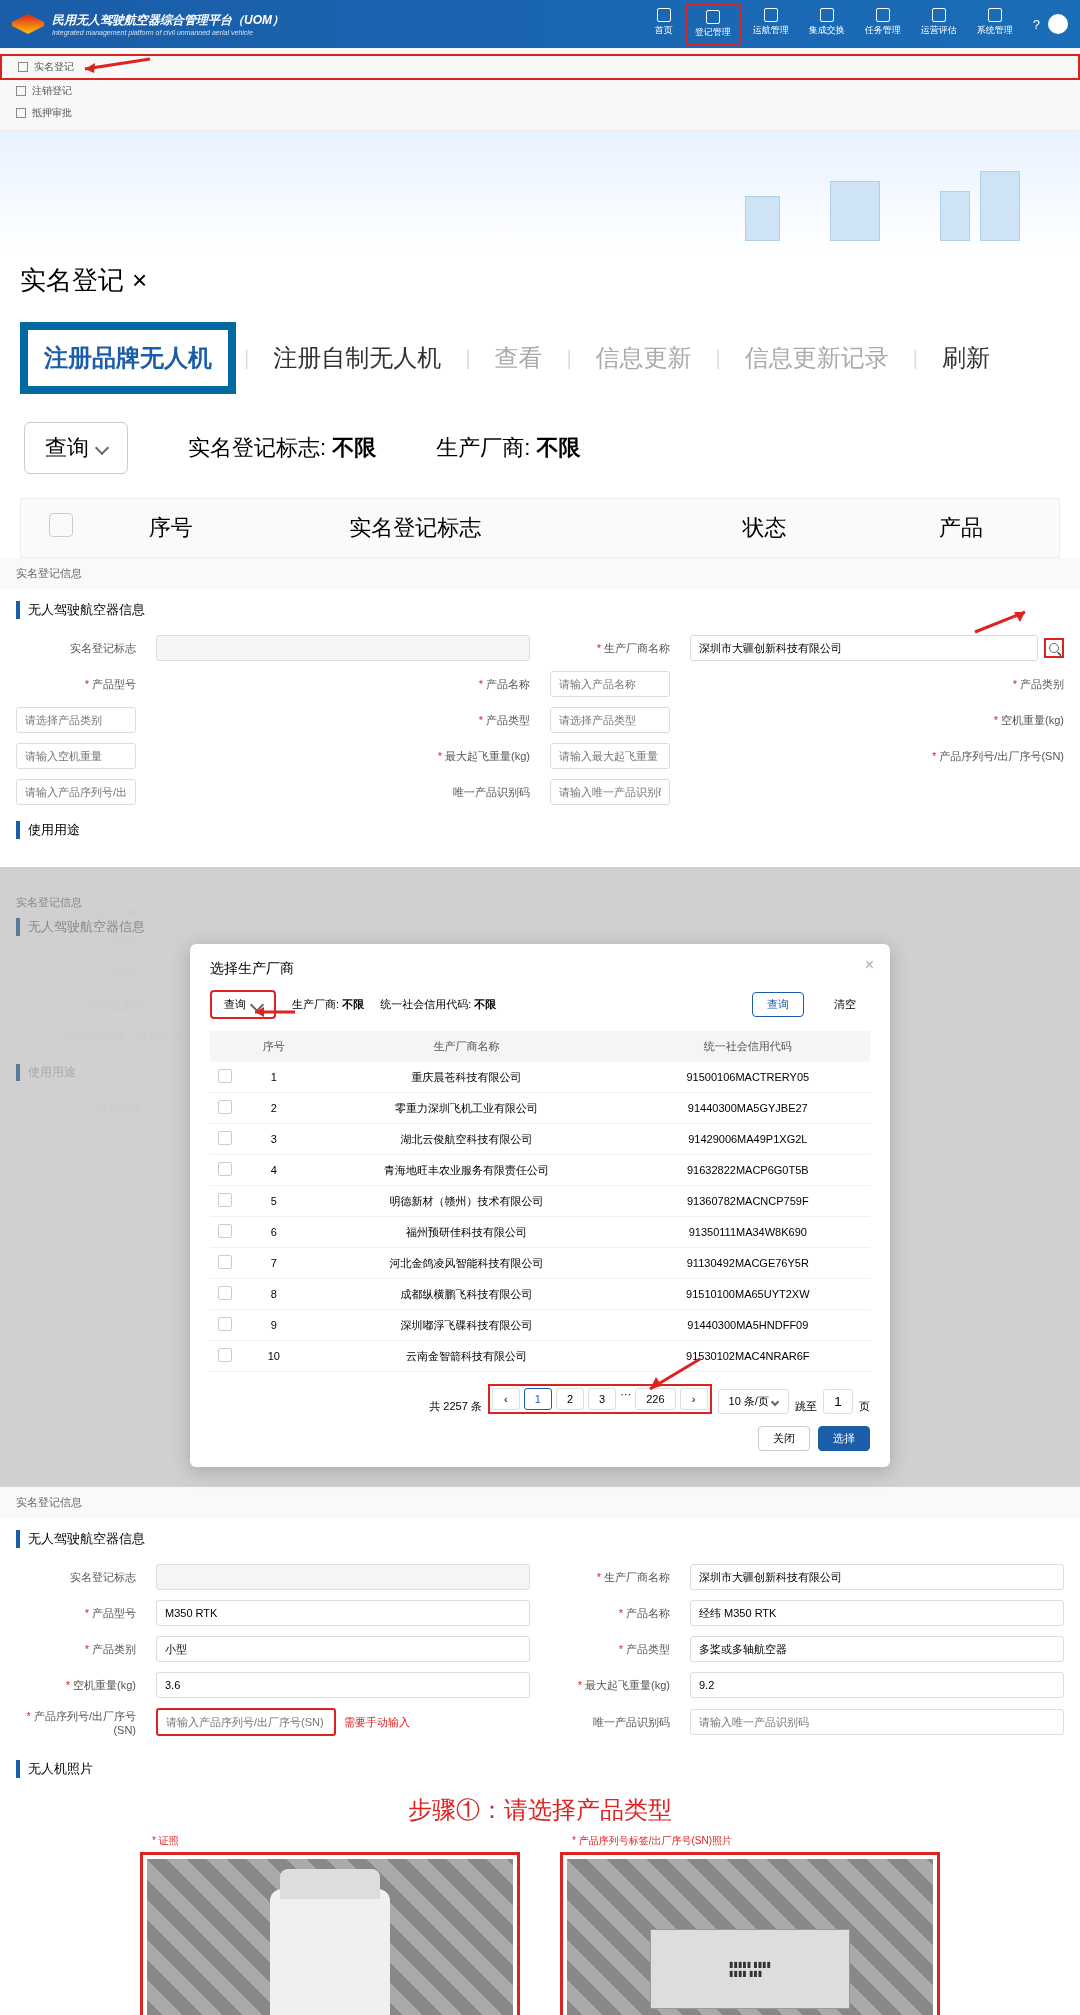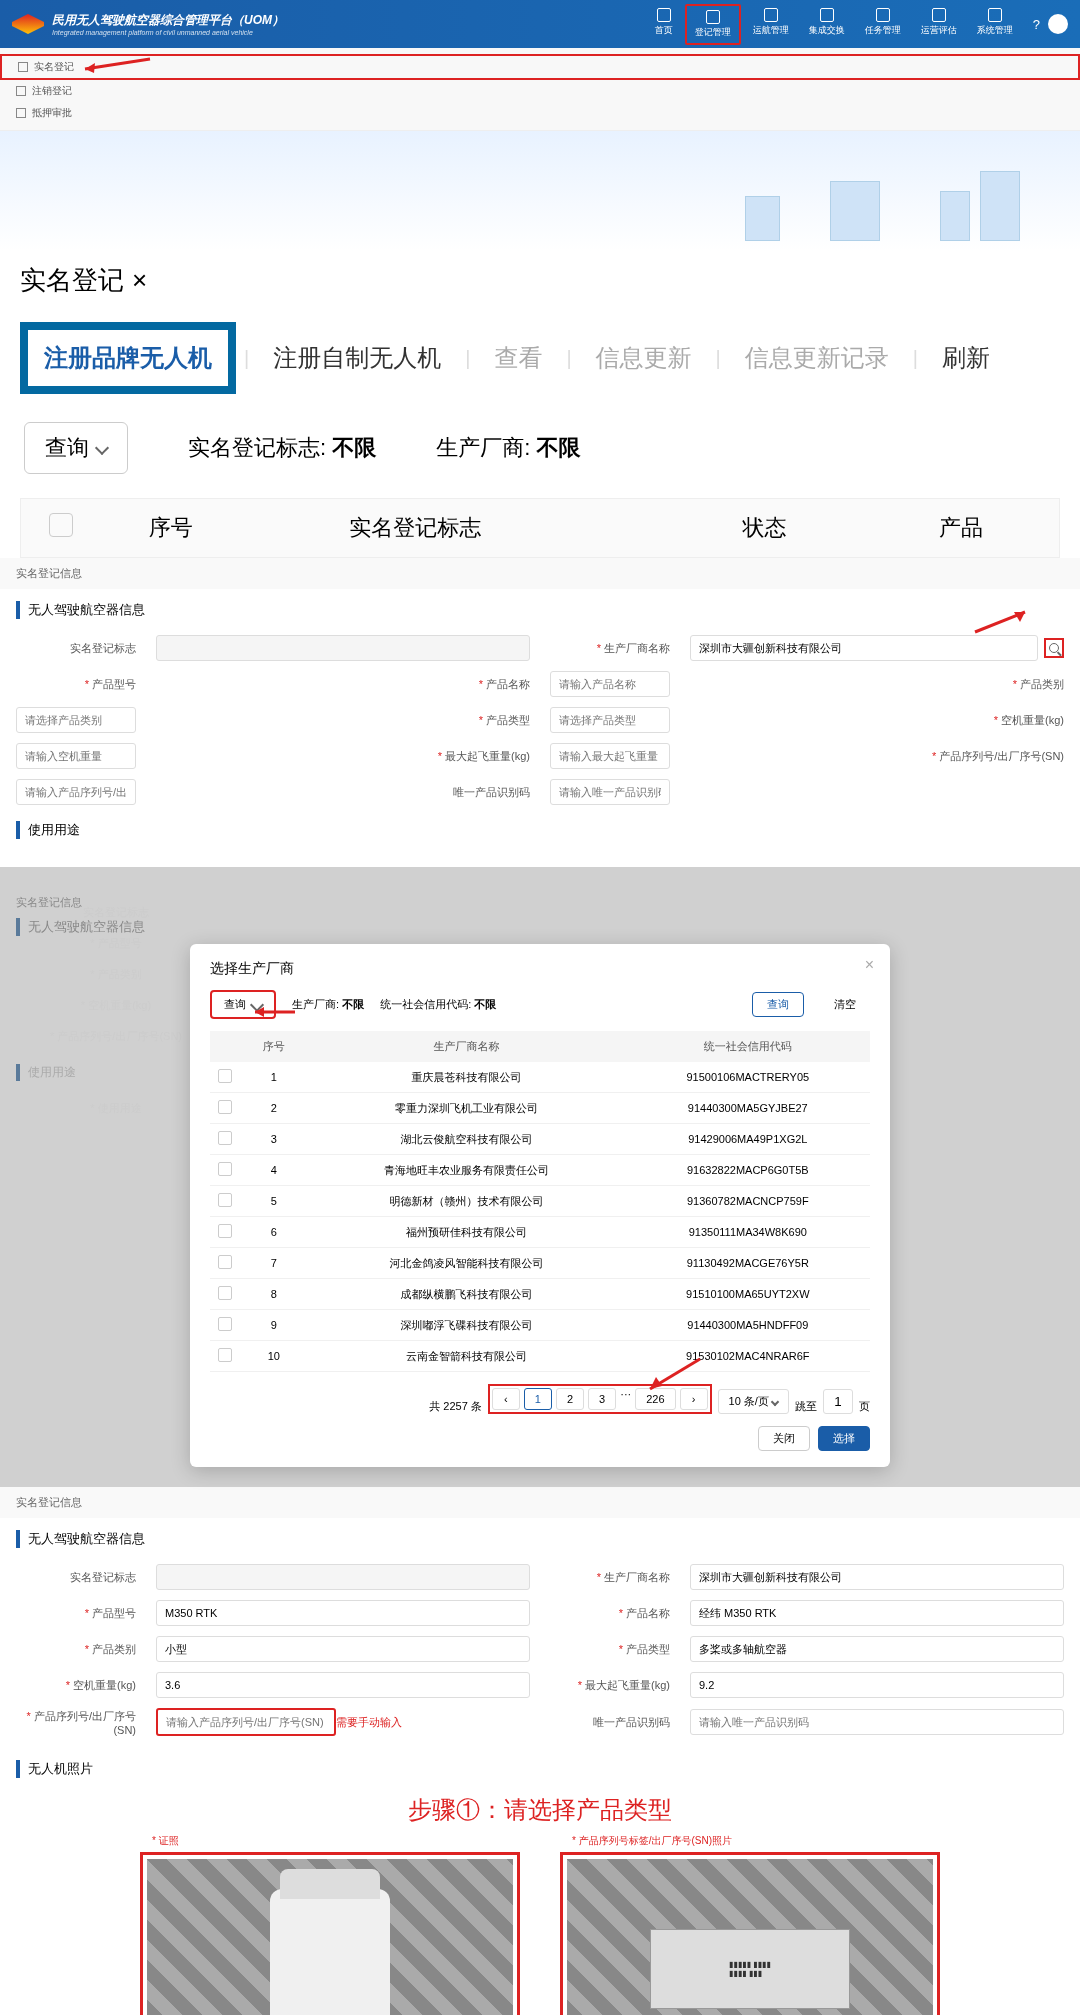--- a/index.html
+++ b/index.html
@@ -83,21 +83,21 @@
 .modal-table td { padding: 7px; text-align: center; border-bottom: 1px solid #f0f0f0; }
 .mcheck { width: 14px; height: 14px; border: 1px solid #ccc; border-radius: 2px; display: inline-block; }
 .pagination { display: flex; align-items: flex-end; gap: 6px; justify-content: flex-end; margin-top: 12px; font-size: 11px; }
 .page-box { border: 1px solid #ddd; border-radius: 3px; padding: 4px 10px; min-width: 28px; text-align: center; cursor: pointer; }
 .page-box.active { border-color: #1a5da8; color: #1a5da8; }
 .page-group { display: flex; gap: 4px; border: 2px solid #d22; padding: 2px; }
 .modal-footer { display: flex; justify-content: flex-end; gap: 8px; margin-top: 12px; }
 
 
 .sn-input { border: 2px solid #d22 !important; }
-.red-note { color: #d22; font-size: 11px; margin-left: 0; }
+.red-note { color: #d22; font-size: 11px; margin-left: 8px; }
 
 
 .photo-section { padding: 12px 16px; }
 .step-title { text-align: center; color: #d22; font-size: 24px; margin: 8px 0; }
 .photo-row { display: flex; gap: 40px; justify-content: center; }
 .photo-box { width: 380px; }
 .photo-label { font-size: 10px; color: #d22; margin-bottom: 4px; margin-left: 12px; }
 .photo-frame { border: 3px solid #d22; padding: 4px; }
 .photo-img { width: 100%; height: 220px; background: linear-gradient(45deg, #888 25%, #aaa 25%, #aaa 50%, #888 50%, #888 75%, #aaa 75%); background-size: 40px 40px; display: flex; align-items: center; justify-content: center; position: relative; }
 .drone-body { width: 120px; height: 160px; background: #f0f0f0; border-radius: 12px; position: relative; }

